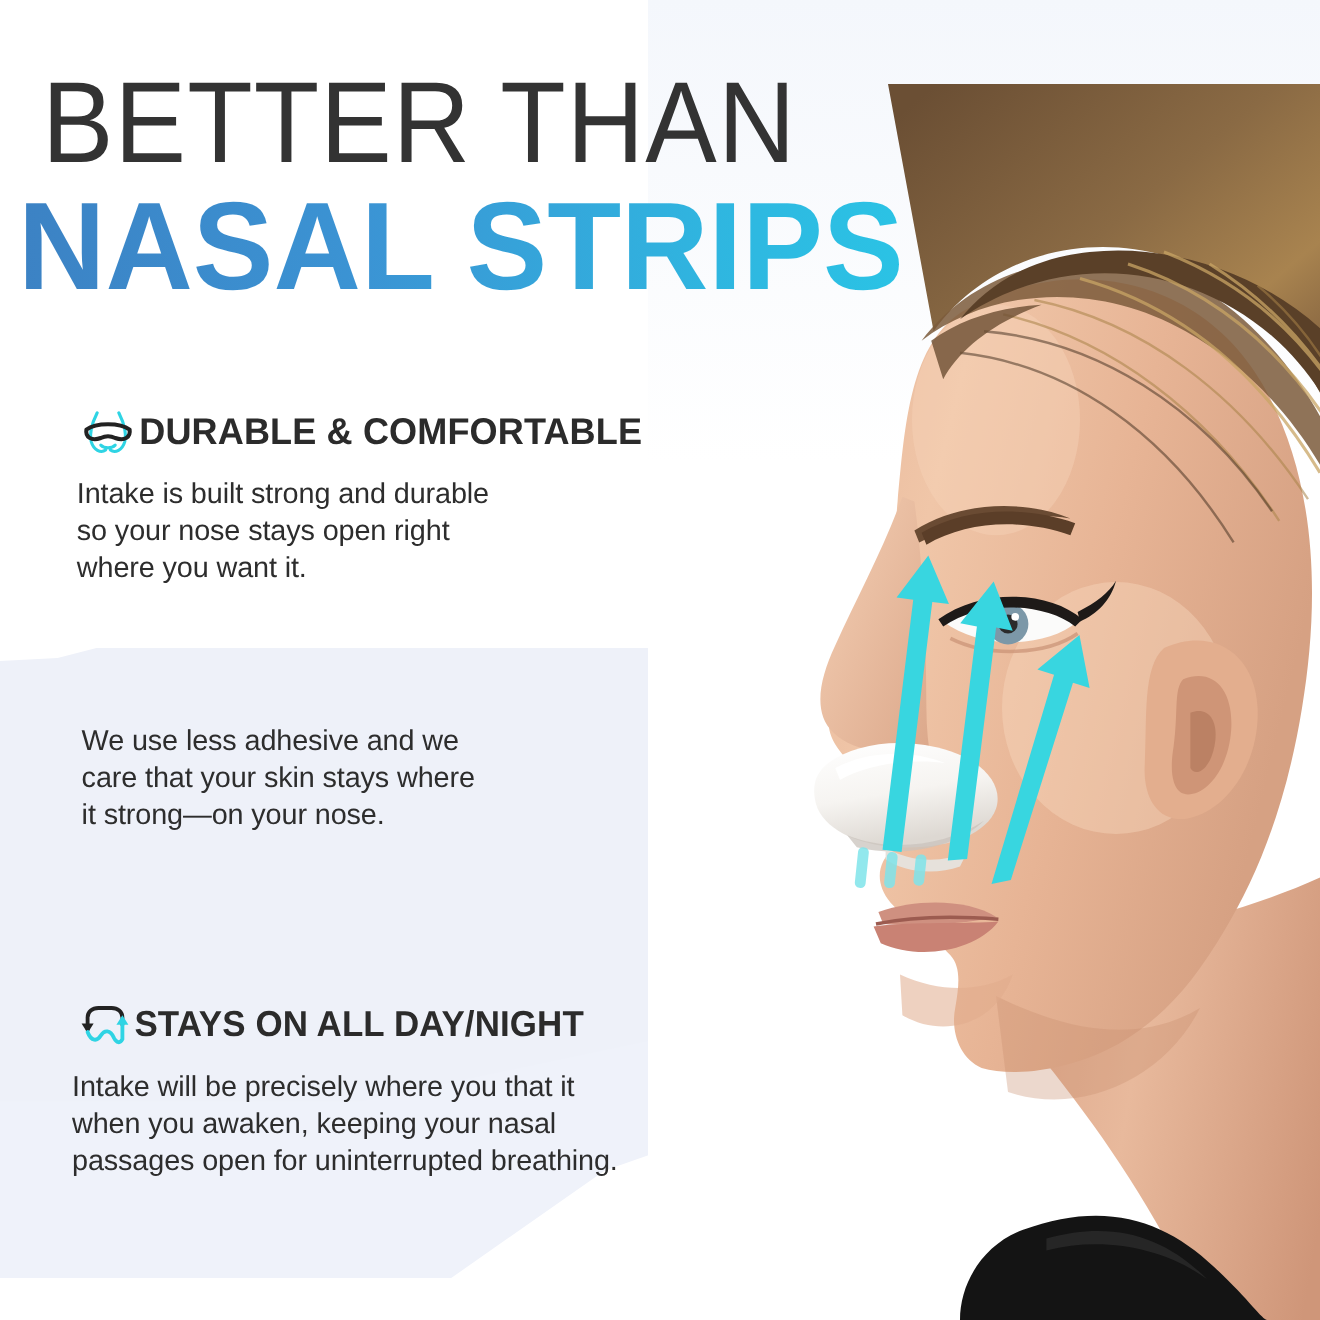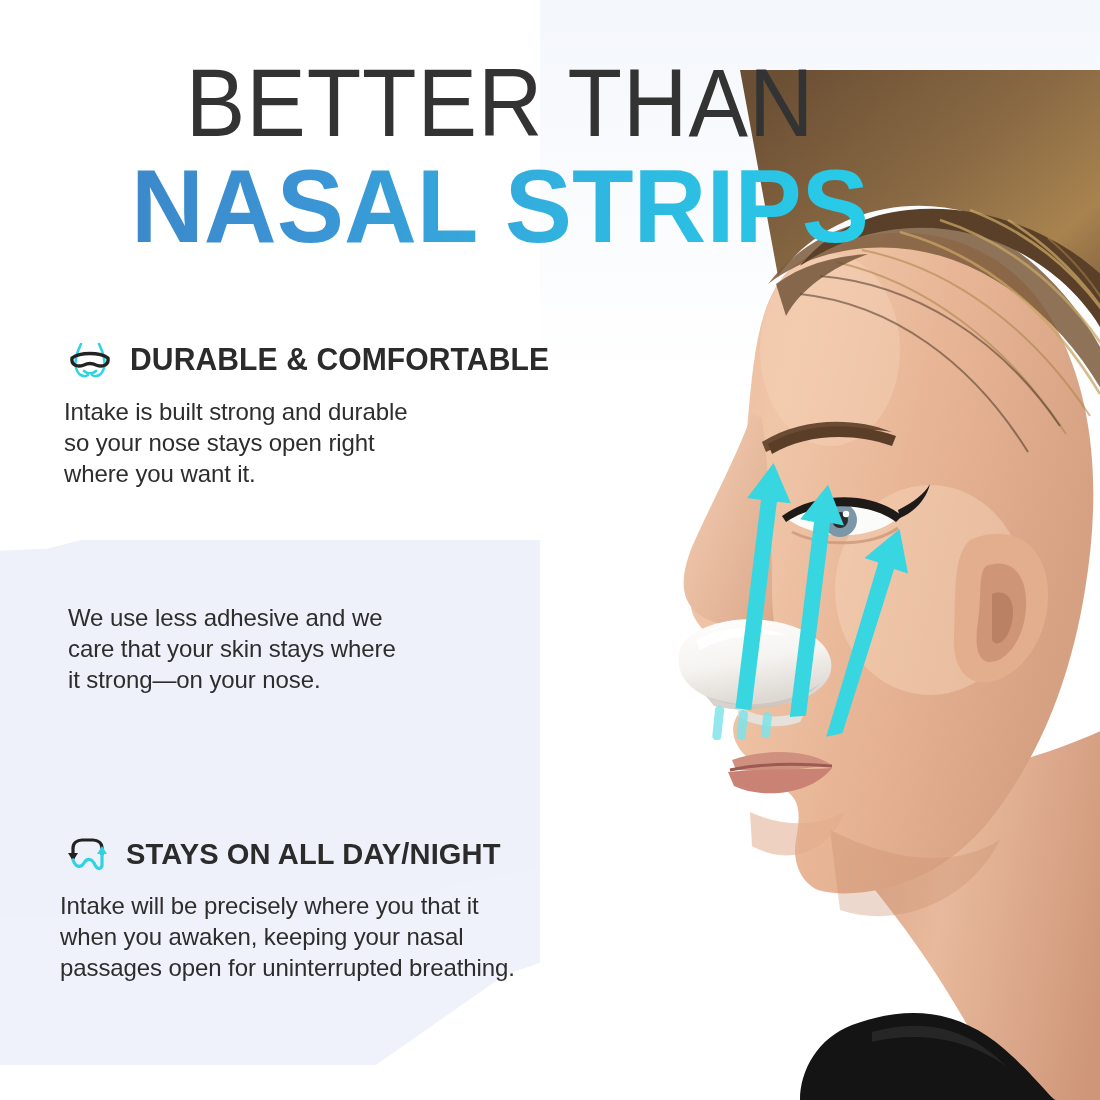--- a/index.html
+++ b/index.html
@@ -36,37 +36,37 @@
 
   
   .photo{
     position:absolute;right:0;top:0;width:560px;height:1100px;
     overflow:hidden;
   }
   .photo-bg{position:absolute;inset:0;background:linear-gradient(180deg,#f4f7fc 0%,#ffffff 35%,#ffffff 100%);}
   .face-wrap{position:absolute;left:-40px;top:70px;width:640px;height:1030px;}
 
   
-  .headline{position:absolute;left:0;top:56px;width:1000px;text-align:center;z-index:12;}
+  .headline{position:absolute;left:0;top:56px;width:1000px;z-index:12;}
   .hl1{
     display:block;font-size:96px;line-height:0.98;letter-spacing:1px;
     font-weight:400;color:#333333;font-family:"Liberation Sans", sans-serif;
     transform:scaleX(0.93);
   }
   .hl2{
     display:block;font-size:104px;line-height:1.0;letter-spacing:0px;
     font-weight:700;margin-top:4px;
     background:linear-gradient(90deg,#3c82c4 0%,#3b94d4 30%,#2fb6e0 60%,#24d6ec 100%);
     -webkit-background-clip:text;background-clip:text;color:transparent;
     transform:scaleX(0.97);
   }
 
   
   .feature{position:absolute;z-index:14;}
-  .f-head{display:flex;align-items:center;gap:14px;}
+  .f-head{display:flex;align-items:center;gap:0;}
   .f-icon{width:52px;height:44px;flex:0 0 auto;}
   .f-title{
     font-size:31px;font-weight:700;color:#2b2b2b;letter-spacing:0.1px;
     white-space:nowrap;transform:scaleX(0.97);transform-origin:left center;
   }
   .f-body{
     margin-top:14px;font-size:24px;line-height:1.30;color:#2d2d2d;
     font-weight:400;letter-spacing:-0.1px;
   }
   .f1{left:64px;top:338px;}

